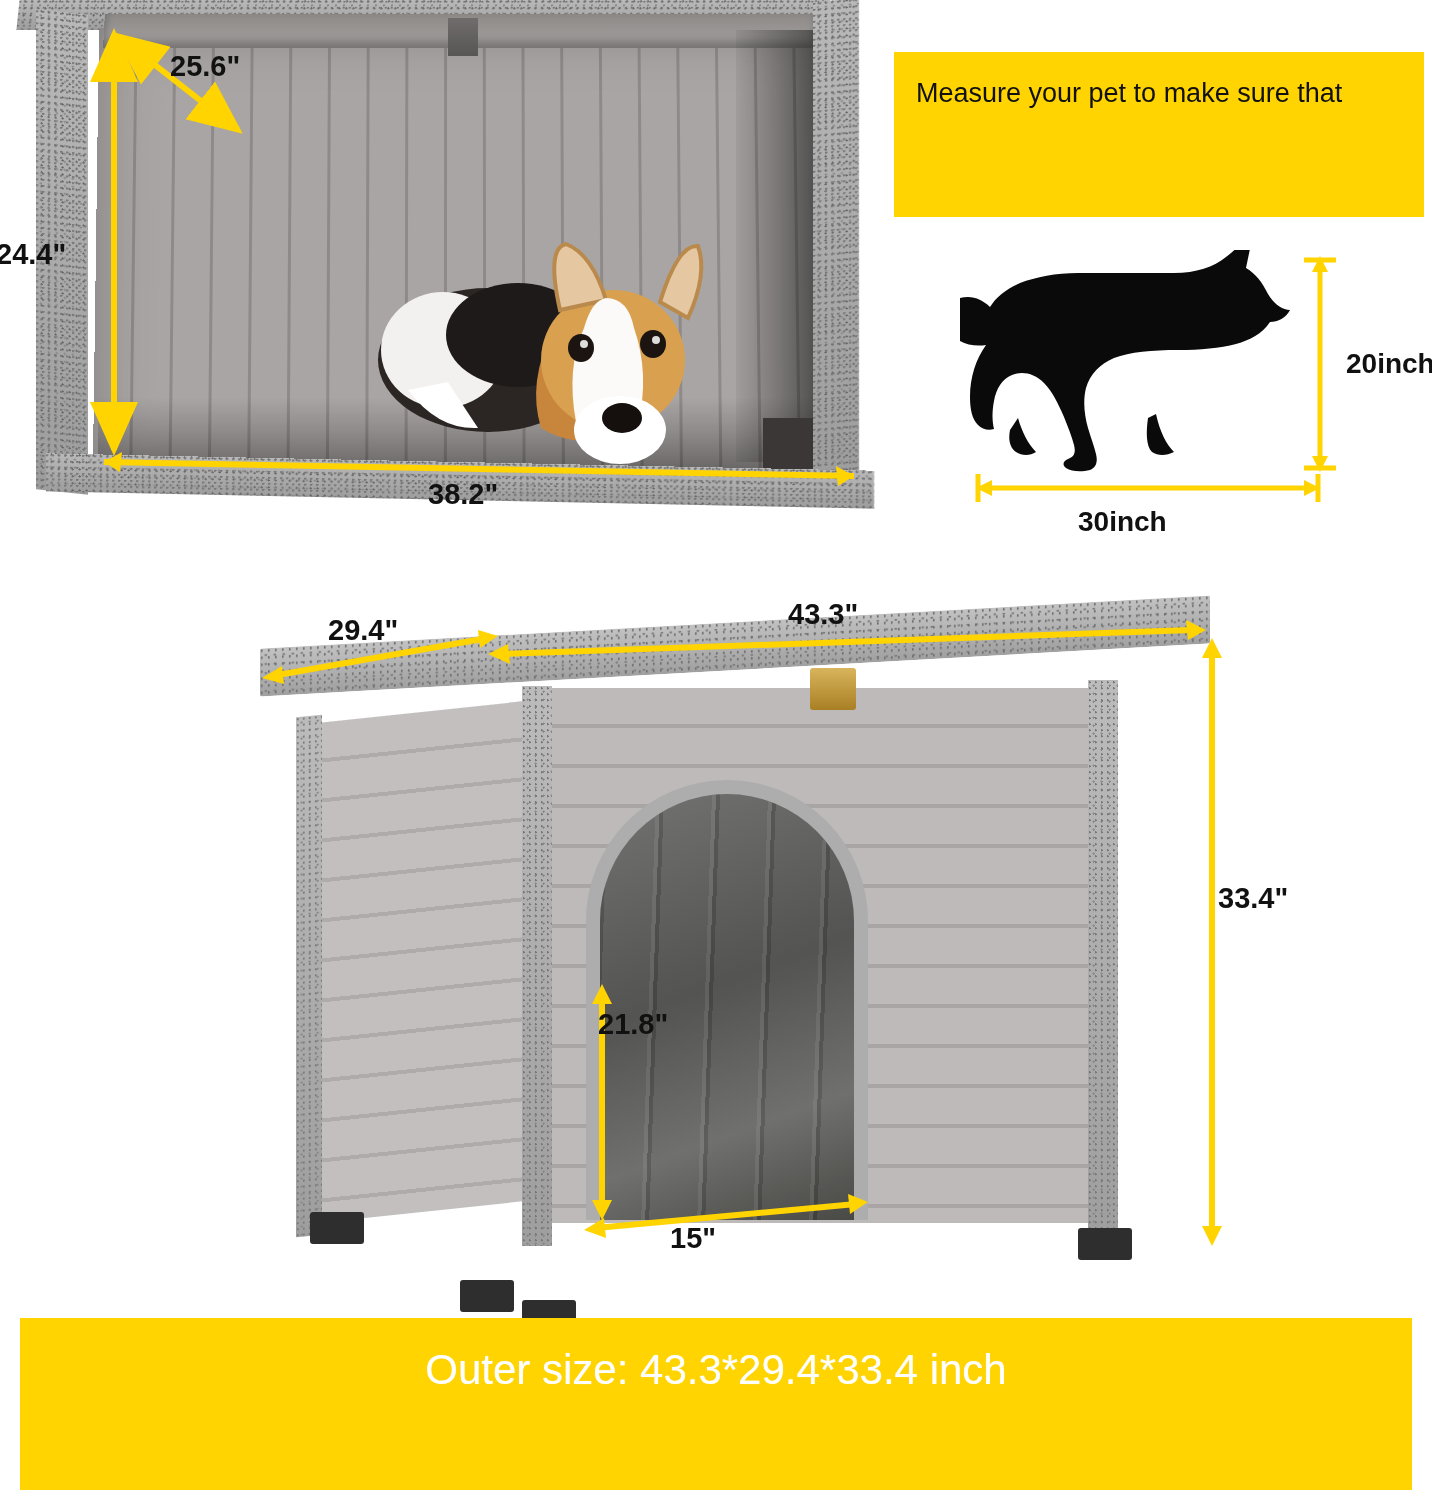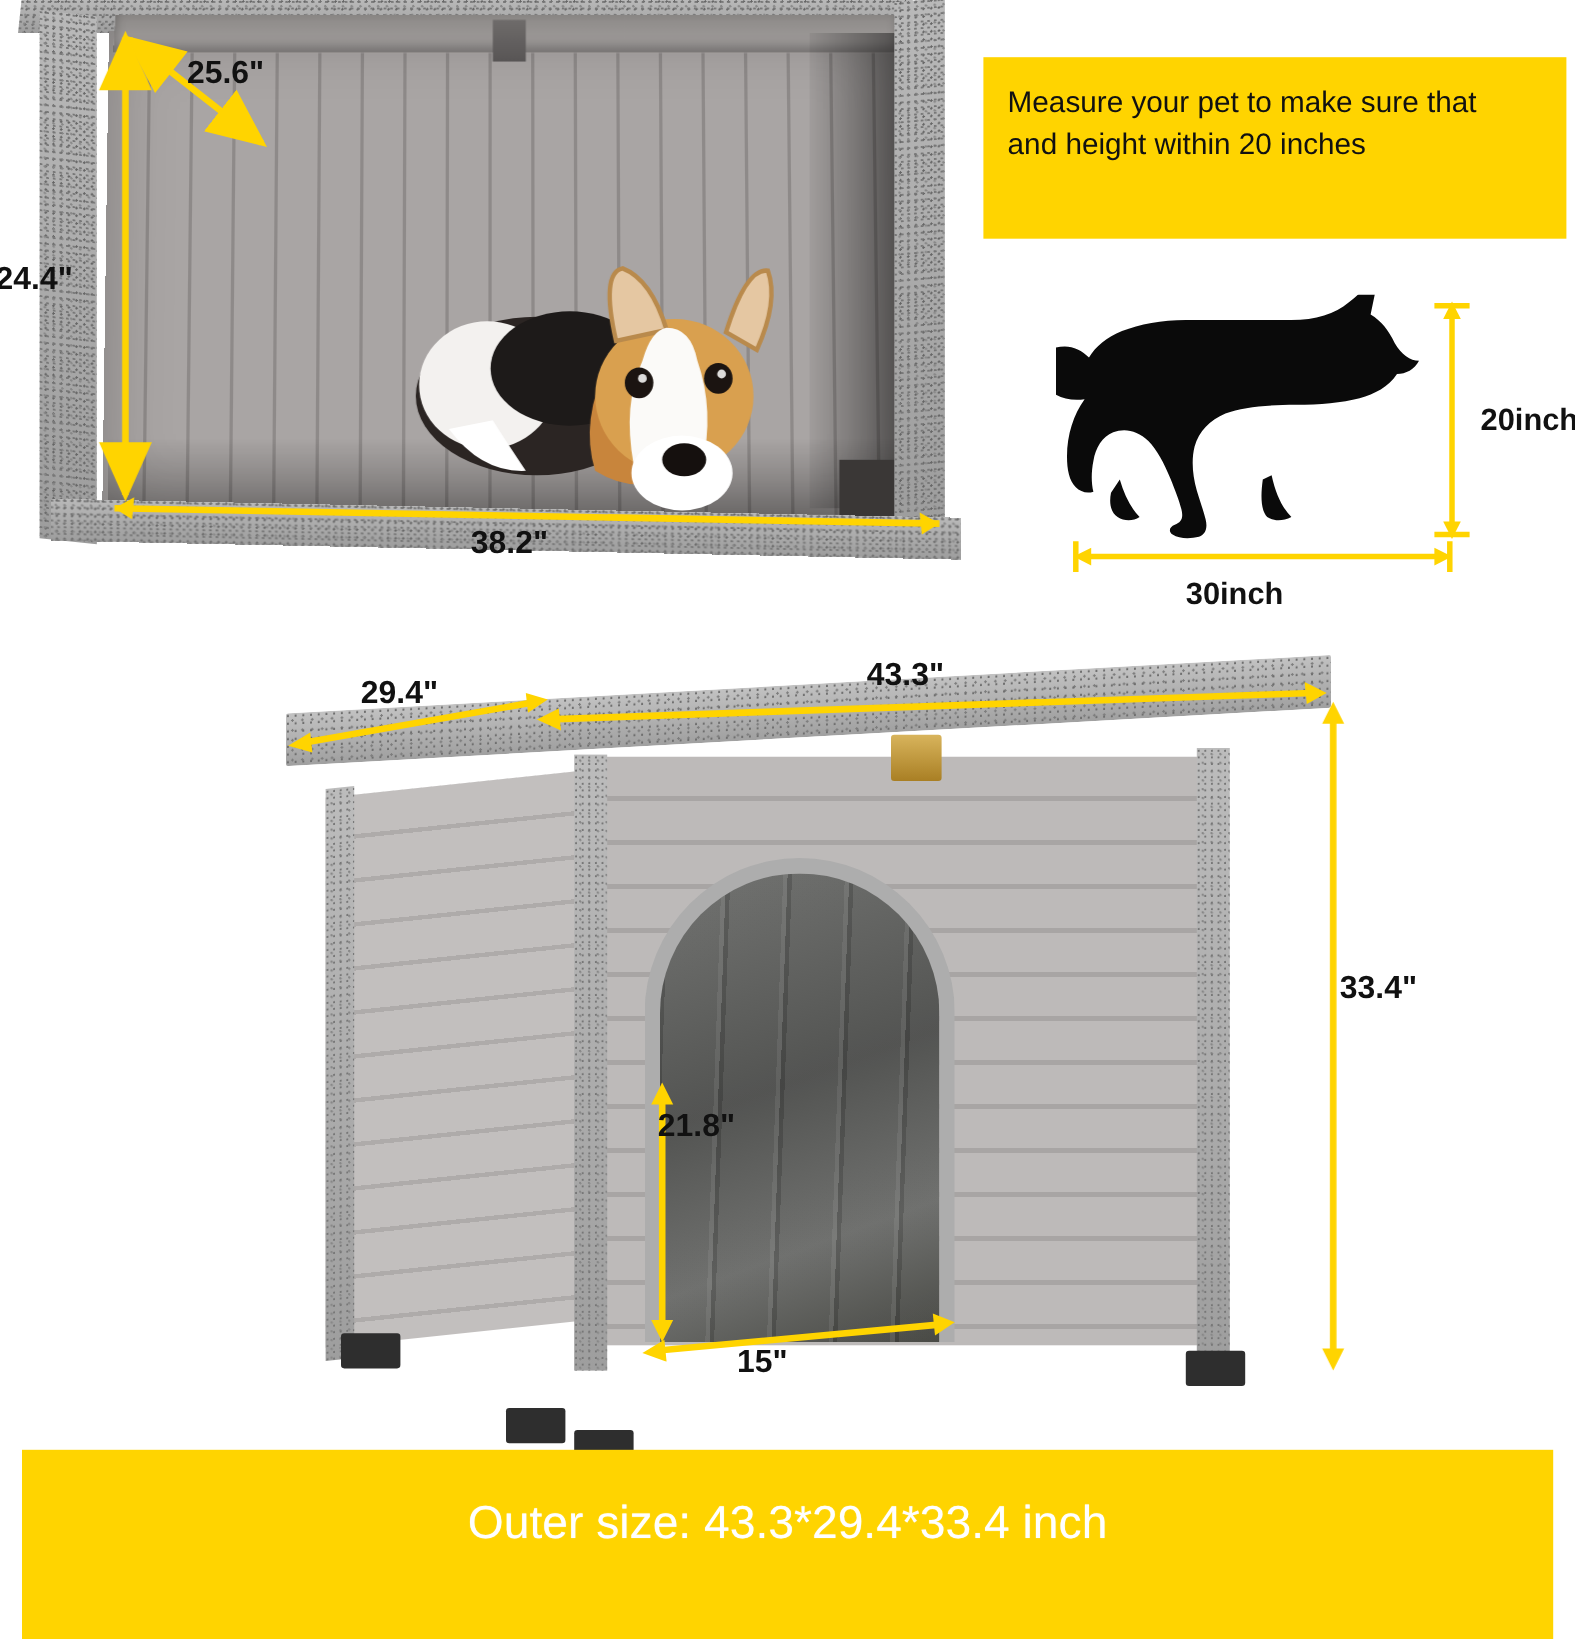--- a/index.html
+++ b/index.html
@@ -111,21 +111,21 @@
     background: #FFD400;
     box-sizing: border-box;
     padding: 22px 20px 0 22px;
     color: #111;
     font-size: 27px;
     line-height: 1.42;
     font-family: "Liberation Sans", sans-serif;
   }
 
   
-  #dog-block { position: absolute; left: 960px; top: 268px; width: 440px; height: 290px; }
+  #dog-block { position: absolute; left: 960px; top: 250px; width: 440px; height: 290px; }
 
   
   #house-view { position: absolute; left: 250px; top: 600px; width: 980px; height: 700px; }
 
   .house-body {
     position:absolute;
     left: 292px; top: 88px; width: 548px; height: 535px;
     background:
       repeating-linear-gradient(180deg,
         #bdbab9 0px, #bdbab9 36px,
@@ -187,21 +187,21 @@
   }
 
   
   #banner {
     position:absolute; left: 20px; top: 1318px; width: 1392px; height: 172px;
     background: #FFD400;
     color: #ffffff;
     text-align: center;
     font-size: 42px;
     line-height: 1.45;
-    padding-top: 36px;
+    padding-top: 22px;
     box-sizing: border-box;
     font-family: "Liberation Sans", sans-serif;
   }
   #banner div { text-shadow: 0 0 1px rgba(255,255,255,.6); }
 </style>
 </head>
 <body>
 
 <div id="interior-view">
 
@@ -264,21 +264,20 @@
   <svg class="abs" style="left:70px; top:440px; width:790px; height:50px;">
     <line x1="16" y1="22" x2="766" y2="36" stroke="#FFD400" stroke-width="6"></line>
     <path d="M16,22 L34,12 L32,32 z" fill="#FFD400"></path>
     <path d="M766,36 L748,26 L750,46 z" fill="#FFD400"></path>
   </svg>
   <div class="dim-label" style="left:410px; top:478px; font-size:29px;">38.2"</div>
 </div>
 
 <div id="callout">
   <div>Measure your pet to make sure that</div>
-  <div>and height within 20 inches</div>
 </div>
 
 <div id="dog-block">
   <svg class="abs" style="left:0px; top:0px; width:340px; height:230px;" viewBox="0 0 340 230">
     <path fill="#0a0a0a" d="M286 18 c10 6 16 14 22 26 c6 10 14 16 22 16 c-4 8 -12 12 -20 12
       c-8 12 -20 18 -34 22 c-16 4 -36 6 -58 6 c-26 0 -48 2 -64 8 c-14 6 -24 16 -28 30
       c-3 12 -2 26 2 40 c3 10 6 18 8 26 c2 8 0 14 -6 16 c-8 2 -18 2 -24 -2 c-4 -3 -3 -7 2 -9
       c6 -2 8 -6 6 -14 c-2 -8 -6 -18 -10 -28 c-6 -14 -12 -26 -20 -34 c-10 -10 -22 -12 -32 -8
       c-10 4 -16 14 -18 26 c-2 10 -2 20 0 28 c-6 2 -12 0 -16 -4 c-6 -6 -8 -16 -8 -28
       c0 -20 6 -38 16 -52 c-14 2 -26 -2 -34 -10 c-8 -8 -10 -18 -6 -26 c4 -8 12 -12 22 -12

